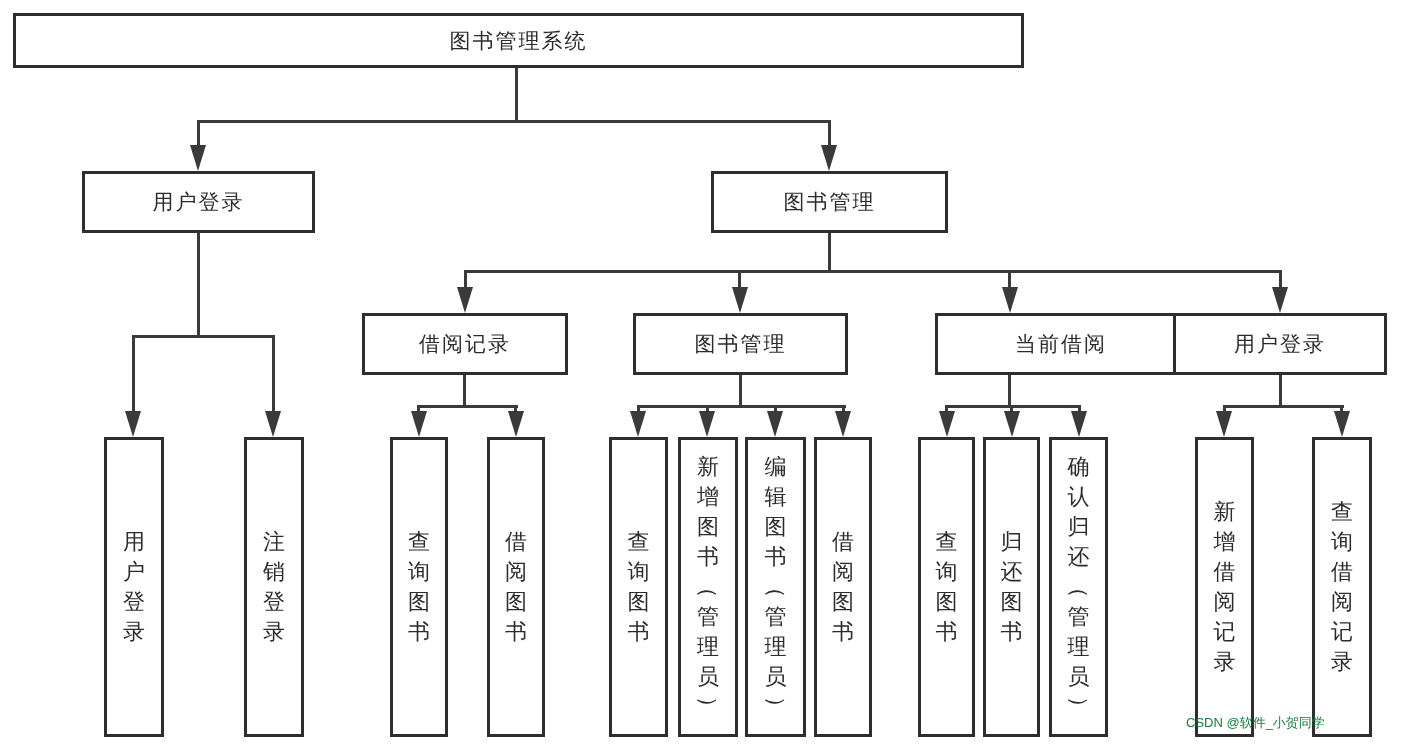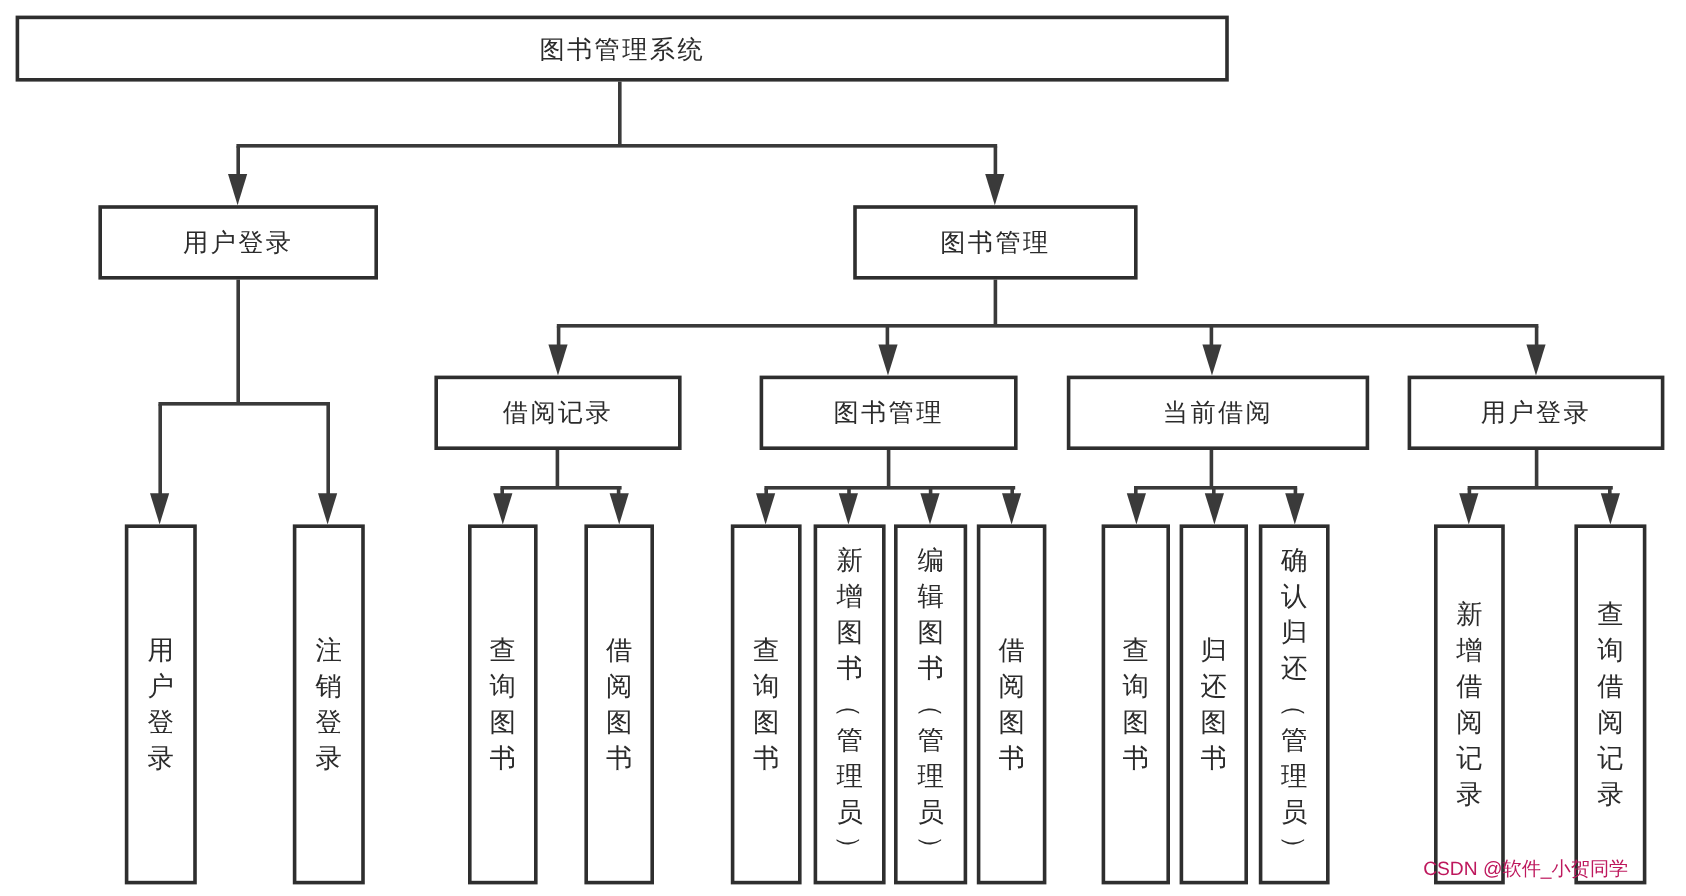--- a/index.html
+++ b/index.html
@@ -22,21 +22,21 @@
   }
   .vchar.rot{transform:rotate(90deg);}
   .line{position:absolute;background:#3a3a3a;}
   .arrow{
     position:absolute;width:0;height:0;
     border-left:8px solid transparent;border-right:8px solid transparent;
     border-top:26px solid #3a3a3a;
   }
   .watermark{
     position:absolute;left:1186px;top:714px;z-index:10;
-    color:#be185d;font-size:16px;white-space:nowrap;
+    color:#15803d;font-size:13px;white-space:nowrap;
   }
 </style>
 </head>
 <body>
 
 <div id="canvas">
 
   <div class="box" style="left:13px;top:13px;width:1011px;height:55px">
     <span>图书管理系统</span>
   </div>
@@ -78,21 +78,21 @@
     <div class="line" style="left:1279px;top:272px;width:3px;height:16px"></div>
     <div class="arrow" style="left:1272px;top:287px"></div>
   </div>
 
   <div class="box" style="left:362px;top:313px;width:206px;height:62px">
     <span>借阅记录</span>
   </div>
   <div class="box" style="left:633px;top:313px;width:215px;height:62px">
     <span>图书管理</span>
   </div>
-  <div class="box" style="left:889px;top:313px;width:252px;height:62px">
+  <div class="box" style="left:935px;top:313px;width:252px;height:62px">
     <span>当前借阅</span>
   </div>
   <div class="box" style="left:1173px;top:313px;width:214px;height:62px">
     <span>用户登录</span>
   </div>
 
   <div>
     <div class="line" style="left:463px;top:375px;width:3px;height:30px"></div>
     <div class="line" style="left:417px;top:405px;width:101px;height:3px"></div>
     <div class="line" style="left:417px;top:407px;width:3px;height:6px"></div>

